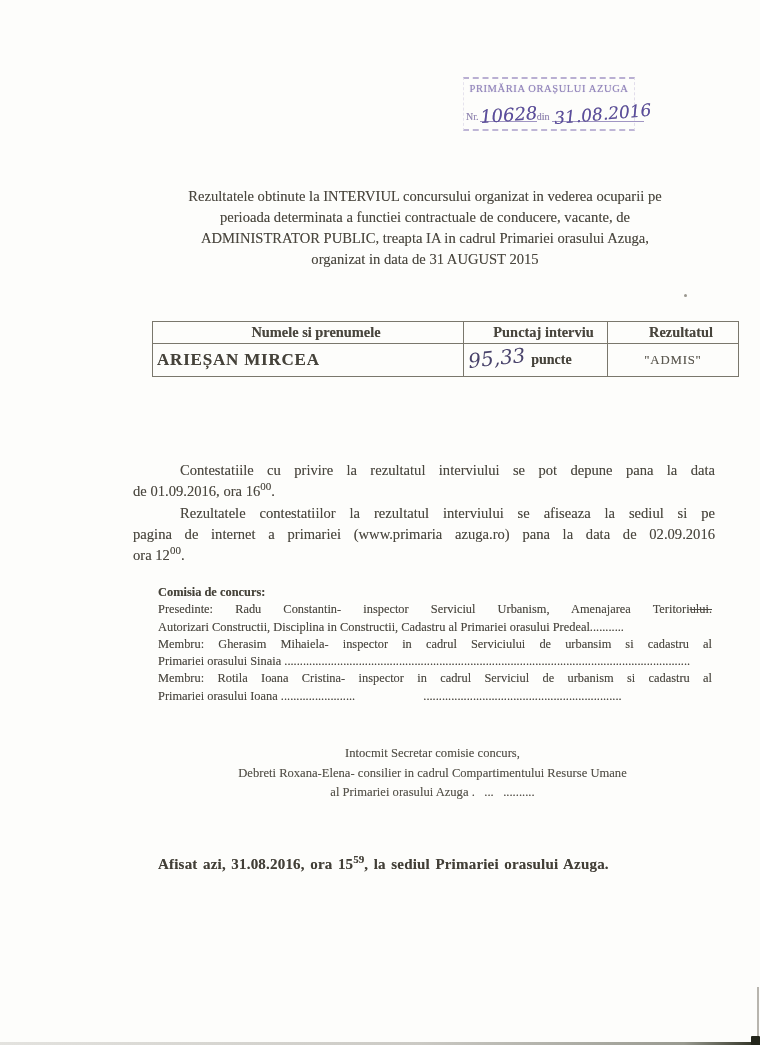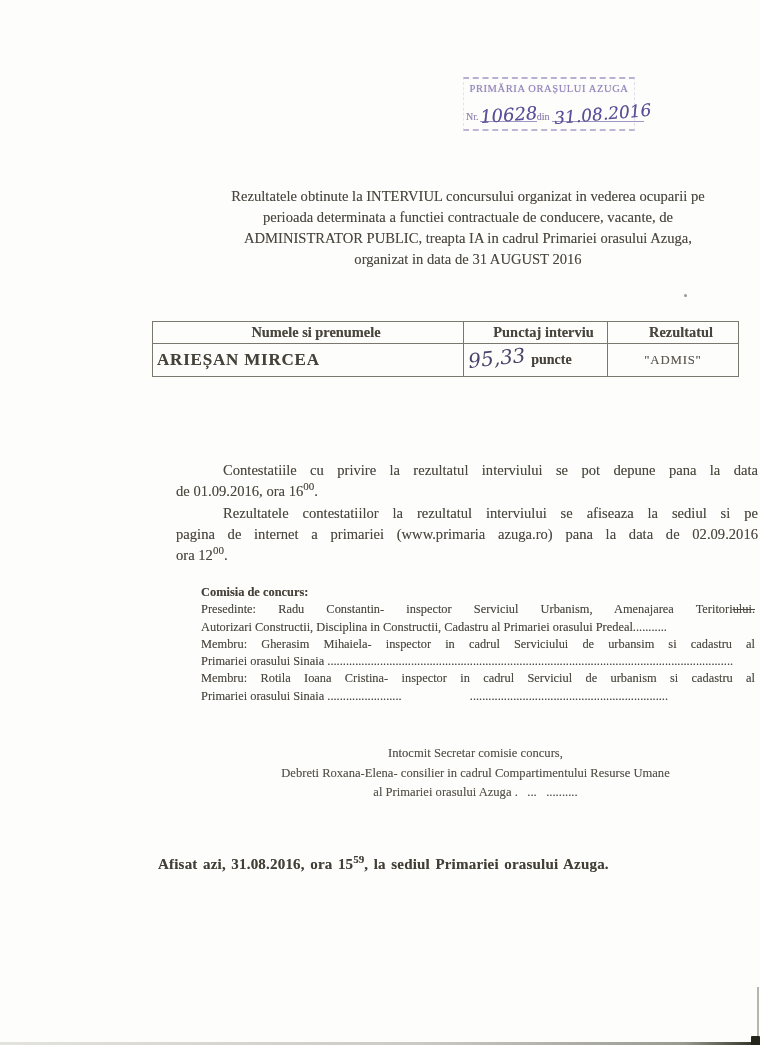--- a/index.html
+++ b/index.html
@@ -58,21 +58,21 @@
   .hand-score{
     font-family:"DejaVu Serif", serif;font-style:italic;font-weight:normal;
     font-size:20px;color:#49436b;display:inline-block;
     transform:rotate(-6deg) translateY(1px);margin-right:6px;line-height:10px;
     text-shadow:none;
   }
   .cell-result{text-align:center;font-size:12.8px;letter-spacing:.8px;color:#5c5951;}
 
   
   .paras{position:absolute;top:460px;left:133px;width:582px;font-size:14.6px;line-height:21.3px;color:#4a473f;}
-  .line{width:100%;margin-left:43px;}
+  .line{width:100%;}
   .stretch{text-align:justify;text-align-last:justify;}
   .indent{padding-left:47px;box-sizing:border-box;}
   .sup{font-size:11px;vertical-align:6px;line-height:0;letter-spacing:0;}
 
   
   .commission{position:absolute;top:584px;left:158px;width:554px;
     font-size:12.4px;line-height:17.3px;color:#4c4942;}
   .commission .heading{font-weight:bold;color:#454239;}
   .fill{white-space:pre;overflow:hidden;}
   .strike{text-decoration:line-through;text-decoration-thickness:1.2px;}
@@ -105,21 +105,21 @@
       <span class="stamp-underline u-nr"><span class="stamp-hand">10628</span></span>
       <span>din</span>
       <span class="stamp-underline u-date"><span class="stamp-hand">31.08.2016</span></span>
     </div>
   </div>
 
   <div class="title">
     <div class="line">Rezultatele obtinute la INTERVIUL concursului organizat in vederea ocuparii pe</div>
     <div class="line">perioada determinata a functiei contractuale de conducere, vacante, de</div>
     <div class="line">ADMINISTRATOR PUBLIC, treapta IA in cadrul Primariei orasului Azuga,</div>
-    <div class="line">organizat in data de 31 AUGUST 2016</div>
+    <div class="line">organizat in data de 31 AUGUST 2015</div>
   </div>
 
   <table class="results-table">
     <tbody>
         <tr>
       <th class="col-name">Numele si prenumele</th>
       <th class="col-score">Punctaj interviu</th>
       <th class="col-result">Rezultatul</th>
     </tr>
     <tr class="row-data">
@@ -138,21 +138,21 @@
     <div class="line"><span>ora 12</span><span class="sup">00</span><span>.</span></div>
   </div>
 
   <div class="commission">
     <div class="line heading">Comisia de concurs:</div>
     <div class="line stretch"><span>Presedinte: Radu Constantin- inspector Serviciul Urbanism, Amenajarea Teritori</span><span class="strike">ului.</span></div>
     <div class="line fill">Autorizari Constructii, Disciplina in Constructii, Cadastru al Primariei orasului Predeal...........</div>
     <div class="line stretch">Membru: Gherasim Mihaiela- inspector in cadrul Serviciului de urbansim si cadastru al</div>
     <div class="line fill">Primariei orasului Sinaia ...................................................................................................................................</div>
     <div class="line stretch">Membru: Rotila Ioana Cristina- inspector in cadrul Serviciul de urbanism si cadastru al</div>
-    <div class="line fill">Primariei orasului Sinaia ........................                      ................................................................</div>
+    <div class="line fill">Primariei orasului Ioana ........................                      ................................................................</div>
   </div>
 
   <div class="secretary">
     <div class="line">Intocmit Secretar comisie concurs,</div>
     <div class="line">Debreti Roxana-Elena- consilier in cadrul Compartimentului Resurse Umane</div>
     <div class="line pre">al Primariei orasului Azuga .   ...   ..........</div>
   </div>
 
   <div class="afisat"><span>Afisat azi, 31.08.2016, ora 15</span><span class="sup">59</span><span>, la sediul Primariei orasului Azuga.</span></div>
 

